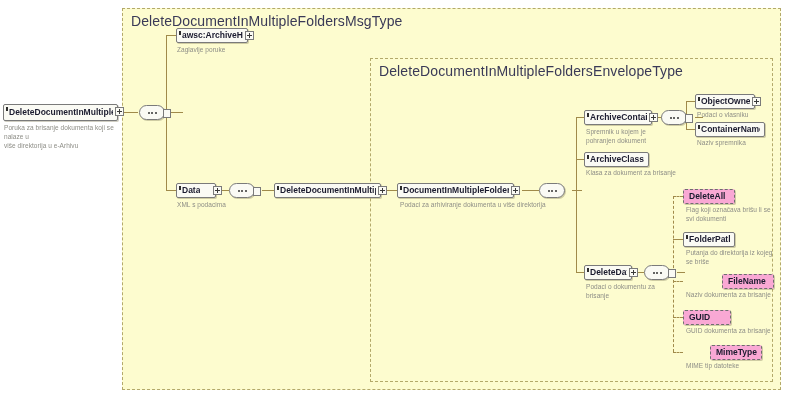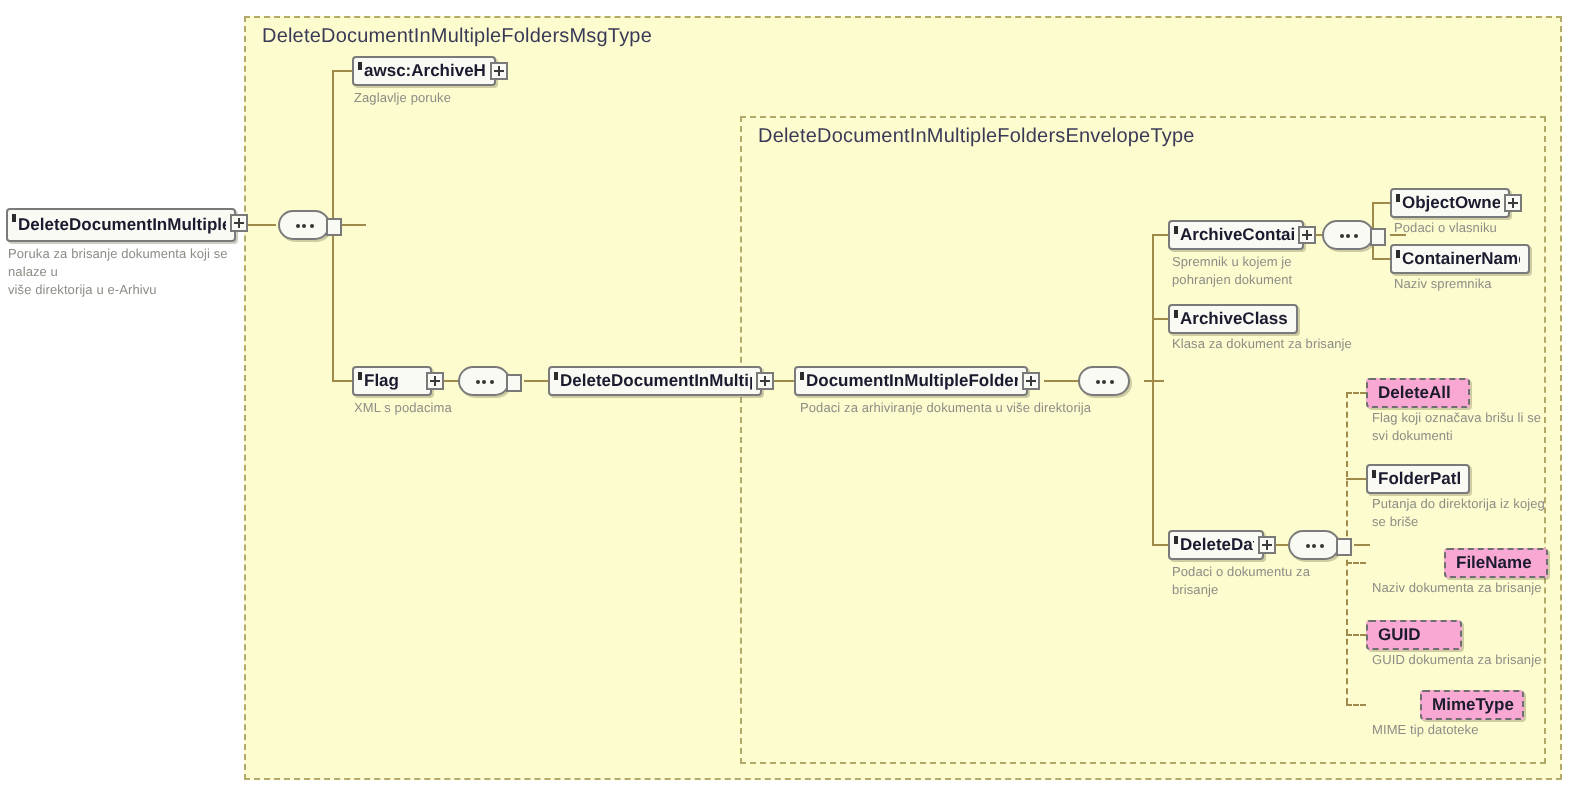--- a/index.html
+++ b/index.html
@@ -23,21 +23,21 @@
     background: #fdfccf;
     border: 1px dashed #b3a96a;
     box-sizing: border-box;
   }
   .group.g-outer { background: #fdfccf; }
   .group.g-mid   { background: #fdfccf; }
   .group.g-inner { background: #fdfccf; }
   .group-label {
     position: absolute;
     top: 4px; left: 8px;
-    font-size: 10px;
+    font-size: 14px;
     color: #3a3a57;
     white-space: nowrap;
     letter-spacing: 0.1px;
   }
 
   
   .ln {
     position: absolute;
     background: #a08a4a;
   }
@@ -258,21 +258,21 @@
 
   <div class="node" style="left:176px; top:28px; width:72px;">
     <span class="tick"></span>
     <span class="nlabel">awsc:ArchiveHeader</span>
     <span class="plus"></span>
   </div>
   <div class="caption" style="left:177px; top:46px; width:110px;">Zaglavlje poruke</div>
 
   <div class="node" style="left:176px; top:183px; width:40px;">
     <span class="tick"></span>
-    <span class="nlabel">Flag</span>
+    <span class="nlabel">Data</span>
     <span class="plus"></span>
   </div>
   <div class="caption" style="left:177px; top:201px; width:100px;">XML s podacima</div>
 
   <div class="node" style="left:274px; top:183px; width:107px;">
     <span class="tick"></span>
     <span class="nlabel">DeleteDocumentInMultipleFo...</span>
     <span class="plus"></span>
   </div>
 

